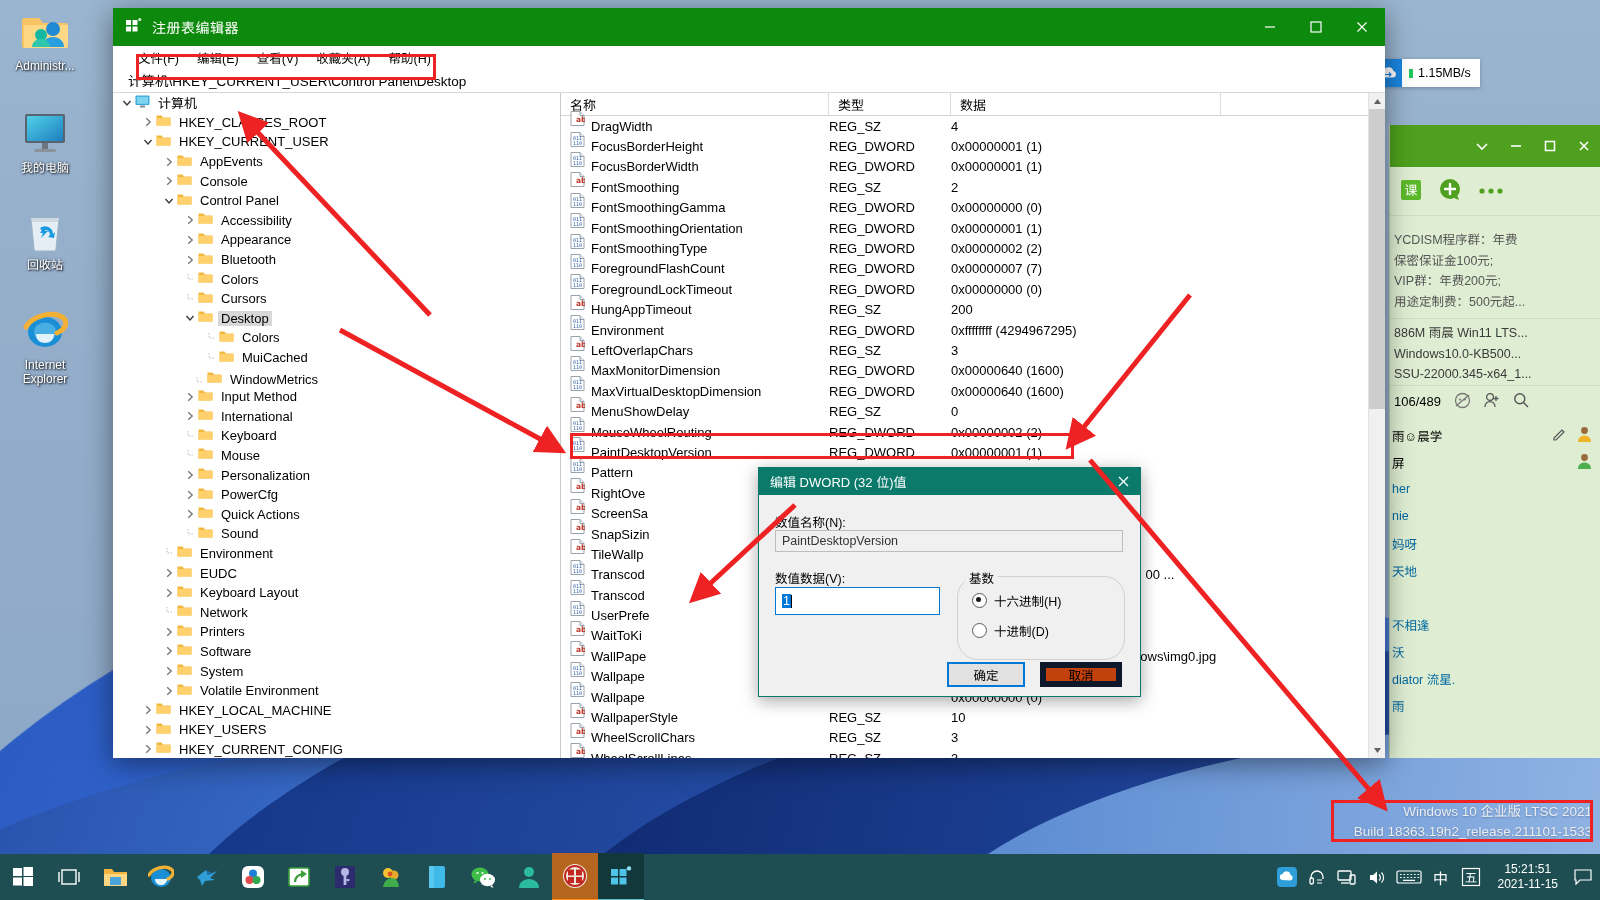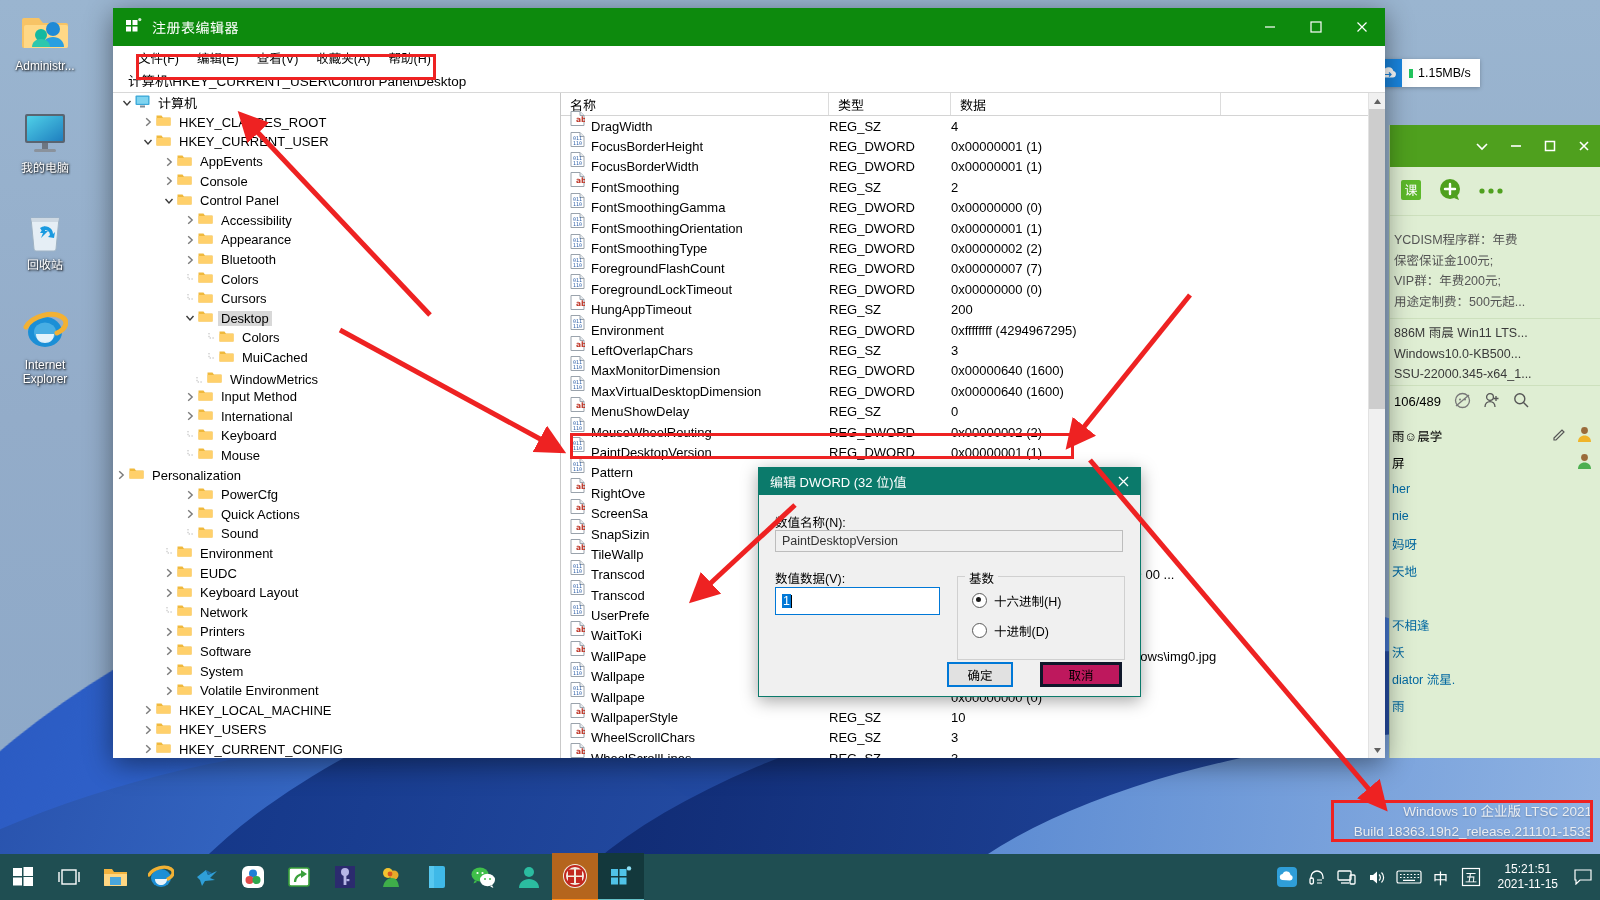--- a/index.html
+++ b/index.html
@@ -94,21 +94,21 @@
     padding-left:6px;font-size:12.5px;box-sizing:border-box;}
   .dlg-input.ro{background:#f0f0f0;border:1px solid #bdbdbd;color:#333;}
   .fieldset{position:absolute;border:1px solid #d0d0d0;}
   .fs-legend{position:absolute;top:-9px;left:7px;background:#f0f0f0;padding:0 4px;font-size:12.5px;}
   .radio{display:flex;align-items:center;font-size:12.5px;}
   .radio .rb{width:13px;height:13px;border:1px solid #5a5a5a;border-radius:50%;
     margin-right:7px;background:#fff;position:relative;flex:0 0 13px;}
   .radio.on .rb:after{content:"";position:absolute;left:3px;top:3px;width:5px;height:5px;
     border-radius:50%;background:#1a1a1a;}
   .dbtn{height:25px;display:flex;align-items:center;justify-content:center;font-size:12.5px;
-    background:#be185d;border:3px solid #0f172a;box-sizing:border-box;}
+    background:#c2410c;border:6px solid #0f172a;box-sizing:border-box;}
   .dbtn.primary{border:2px solid #0078d7;background:#e1e1e1;}
   .caret{display:inline-block;width:1px;height:13px;background:#000;}
 
   
   #qq{position:absolute;left:1389px;top:125px;width:211px;height:633px;
     background:#dfeed3;border-left:1px solid #b9cfa8;overflow:hidden;}
   #qq-title{height:42px;background:#4fa01e;display:flex;align-items:center;justify-content:flex-end;color:#fff;}
   #qq-title .b{width:34px;height:42px;display:flex;align-items:center;justify-content:center;}
   #qq-tools{height:48px;display:flex;align-items:center;gap:16px;padding-left:10px;border-bottom:1px solid #cde0bd;}
   .qq-msg{font-size:12.5px;color:#555;line-height:20.5px;padding-left:4px;white-space:nowrap;}
@@ -610,21 +610,21 @@
             <svg width="10" height="10" viewBox="0 0 10 10">
               <path d="M3 0v5h5" fill="none" stroke="#b9b9b9" stroke-width="1" stroke-dasharray="1.4 1.4"></path>
             </svg>
           </span>
           <span class="fld"><svg width="15" height="13" viewBox="0 0 15 13">
               <path d="M0.5 1.5h5l1.4 2H14.5v8h-14z" fill="#f0b93c"></path>
               <path d="M0.5 4h14v7.5h-14z" fill="#ffd06b"></path>
             </svg></span>
           <span class="lbl">Mouse</span>
         </div>
-        <div class="tnode" style="">
+        <div class="tnode" style="padding-left: 69px;">
           <span class="chev">
             <svg width="10" height="10" viewBox="0 0 10 10">
               <path d="M3.2 1.2l4 3.8-4 3.8" fill="none" stroke="#7a7a7a" stroke-width="1.4"></path>
             </svg>
           </span>
           <span class="fld"><svg width="15" height="13" viewBox="0 0 15 13">
               <path d="M0.5 1.5h5l1.4 2H14.5v8h-14z" fill="#f0b93c"></path>
               <path d="M0.5 4h14v7.5h-14z" fill="#ffd06b"></path>
             </svg></span>
           <span class="lbl">Personalization</span>
@@ -1240,33 +1240,33 @@
 
     <div style="position:absolute;left:16px;top:44px;" class="dlg-lbl">数值名称(N):</div>
     <div class="dlg-input ro" style="position:absolute;left:16px;top:62px;width:348px;">PaintDesktopVersion</div>
 
     <div style="position:absolute;left:16px;top:100px;" class="dlg-lbl">数值数据(V):</div>
     <div class="dlg-input" style="position:absolute;left:16px;top:119px;width:165px;height:28px;border:1px solid #0078d7;">
       <span style="background:#0078d7;color:#fff;padding:0 1px;">1</span>
         <span class="caret"></span>
     </div>
 
-    <div class="fieldset" style="left:198px;top:108px;width:166px;height:82px;">
+    <div class="fieldset" style="left:198px;top:108px;width:166px;height:82px;border-radius:21px;">
       <span class="fs-legend">基数</span>
       <div class="radio on" style="position:absolute;left:14px;top:14px;">
         <span class="rb"></span>
         <span>十六进制(H)</span>
       </div>
       <div class="radio" style="position:absolute;left:14px;top:44px;">
         <span class="rb"></span>
         <span>十进制(D)</span>
       </div>
     </div>
 
-    <div class="dbtn primary" style="position:absolute;left:188px;top:194px;width:66px;">确定</div>
+    <div class="dbtn primary" style="position:absolute;left:188px;top:194px;width:78px;">确定</div>
     <div class="dbtn" style="position:absolute;left:281px;top:194px;width:82px;">取消</div>
   </div>
 </div>
 
 <div id="watermark">
   <div>Windows 10 企业版 LTSC 2021</div>
   <div>Build 18363.19h2_release.211101-1533</div>
 </div>
 
 <div class="ann-box" style="left:136px;top:54px;width:300px;height:26px;"></div>

